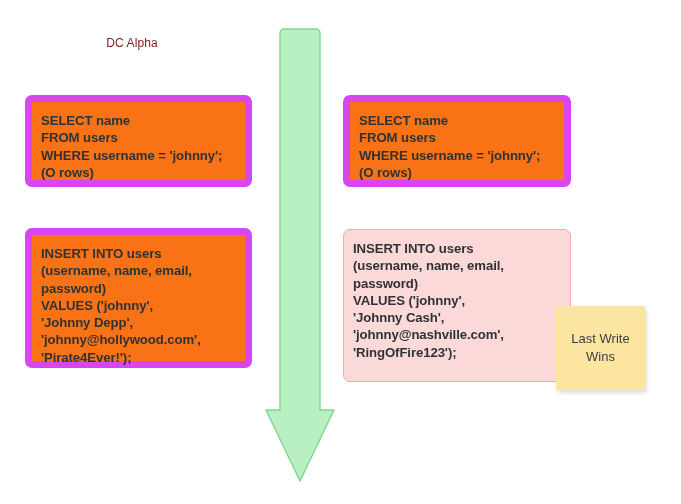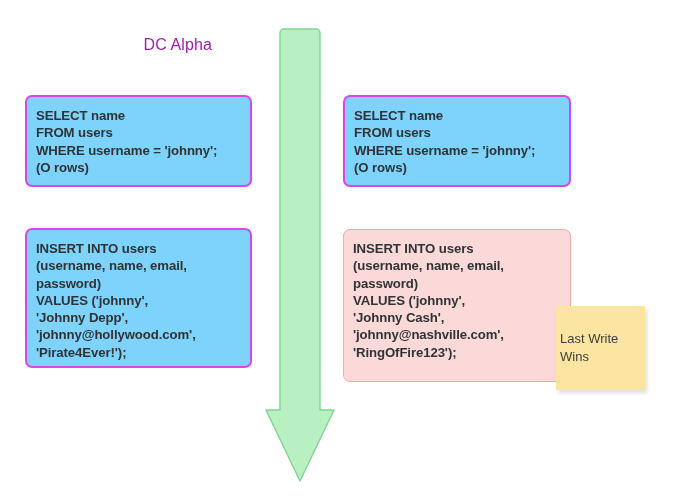--- a/index.html
+++ b/index.html
@@ -14,46 +14,46 @@
     position: relative;
     width: 681px;
     height: 504px;
     background: #ffffff;
     overflow: hidden;
   }
 
   
   .dc-title {
     position: absolute;
-    font-size: 16px;
+    font-size: 12px;
     font-weight: 400;
-    color: #a21caf;
+    color: #7f1d1d;
     letter-spacing: .1px;
     white-space: nowrap;
-    text-align: right;
+    text-align: center;
   }
   #title-alpha { left: 52px;  top: 36px; width: 160px; }
   #title-omega { left: 370px; top: 36px; width: 160px; }
 
   
   .sql-box {
     position: absolute;
     box-sizing: border-box;
     border-radius: 7px;
     font-size: 13.2px;
     font-weight: bold;
     line-height: 17.3px;
     color: #2f3336;
     letter-spacing: -0.1px;
     padding: 10px 9px 8px 9px;
     white-space: pre-wrap;
   }
   .sql-box.green {
-    background: #7dd3fc;
-    border: 2px solid #d946ef;
+    background: #f97316;
+    border: 7px solid #d946ef;
   }
   .sql-box.pink {
     background: #fbd9d9;
     border: 1.4px solid #f4aaaa;
   }
 
   #box-alpha-select { left: 25px;  top: 95px;  width: 227px; height: 92px; }
   #box-omega-select { left: 343px; top: 95px;  width: 228px; height: 92px; }
   #box-alpha-insert { left: 25px;  top: 228px; width: 227px; height: 140px; }
   #box-omega-insert { left: 343px; top: 229px; width: 228px; height: 153px; }
@@ -63,20 +63,21 @@
     position: absolute;
     left: 556px;
     top: 306px;
     width: 89px;
     height: 84px;
     background: #fbe5a0;
     box-shadow: 2px 3px 4px rgba(0,0,0,0.13);
     display: flex;
     align-items: center;
     justify-content: center;
+    text-align: center;
     font-size: 13px;
     font-weight: 400;
     line-height: 18px;
     color: #3c4043;
     box-sizing: border-box;
     padding: 4px;
   }
 
   
   #flow-arrow {

